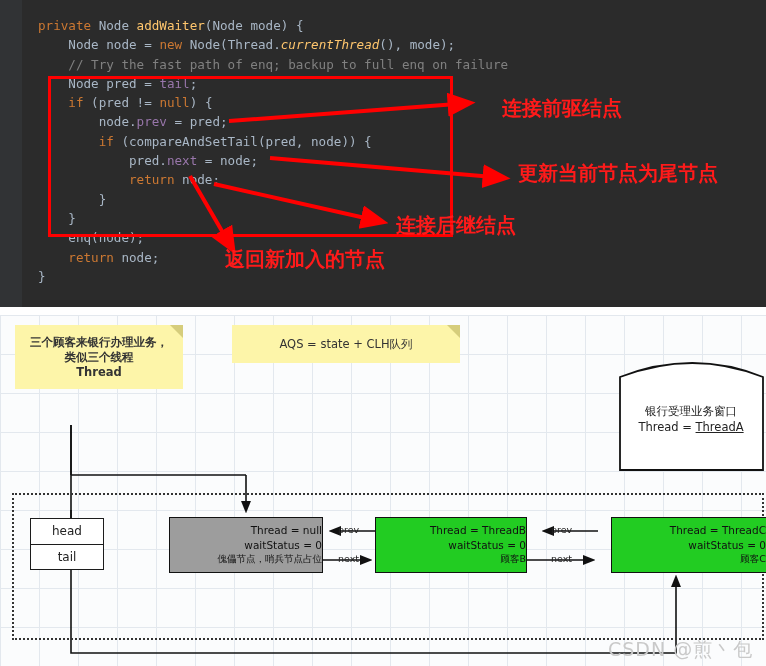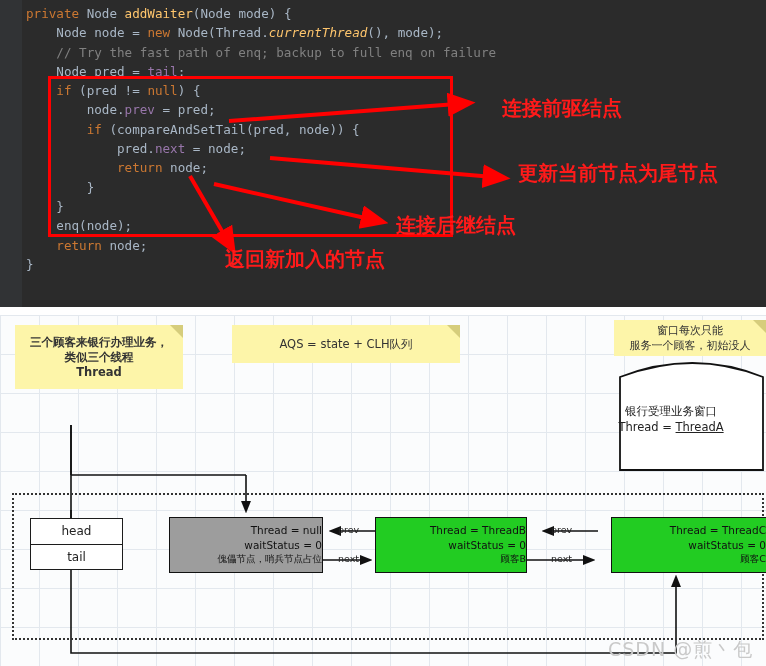--- a/index.html
+++ b/index.html
@@ -7,21 +7,21 @@
 
   
   #code-panel{
     position:absolute;left:0;top:0;width:766px;height:307px;
     background:#2b2b2b;overflow:hidden;
   }
   #code-panel .gutter{
     position:absolute;left:0;top:0;width:22px;height:307px;background:#313335;
   }
   pre.code{
-    position:absolute;left:26px;top:4px;margin:0;
+    position:absolute;left:26px;top:4px;margin:12px;
     font-family:"DejaVu Sans Mono","Liberation Mono",monospace;
     font-size:12.6px;line-height:19.3px;
     color:#a9b7c6;white-space:pre;
   }
   .kw{color:#cc7832;}
   .type{color:#a9b7c6;}
   .fn{color:#ffc66d;}      
   .field{color:#9876aa;}   
   .italic{font-style:italic;}
   .cmt{color:#808080;}
@@ -74,38 +74,38 @@
   
   #state-circle{
     position:absolute;left:527px;top:16px;width:62px;height:56px;border-radius:50%;
     background:#fb2c19;border:2px solid #111;color:#111;
     font-family:"DejaVu Sans","Liberation Sans",sans-serif;font-size:11px;
     display:flex;align-items:center;justify-content:center;
   }
 
   
   #bank-window{
-    position:absolute;left:598px;top:42px;width:146px;height:113px;
+    position:absolute;left:618px;top:42px;width:146px;height:113px;
   }
   #bank-window .label{
     position:absolute;left:0;top:46px;width:146px;text-align:center;
     font-family:"DejaVu Sans","Liberation Sans",sans-serif;font-size:11.5px;
     color:#222;line-height:16px;
   }
   .underline{text-decoration:underline;}
 
   
   #wait-zone{
     position:absolute;left:12px;top:178px;width:752px;height:147px;
     border:2px dotted #333;box-sizing:border-box;
   }
 
   
   #headtail{
-    position:absolute;left:30px;top:203px;width:93px;height:52px;
+    position:absolute;left:30px;top:203px;width:74px;height:52px;
     border:1.5px solid #1c1c1c;background:#ffffff;box-sizing:border-box;
   }
   #headtail div{
     height:25px;line-height:25px;text-align:center;font-size:12px;color:#222;
     font-family:"DejaVu Sans","Liberation Sans",sans-serif;
   }
   #headtail .row-head{border-bottom:1.5px solid #1c1c1c;}
 
   
   .node{
@@ -219,27 +219,20 @@
         <div>类似三个线程</div>
         <div>Thread</div>
       </div>
     </div>
 
     <div class="note" id="note-aqs">
       <span class="fold"></span>
       <div>AQS = state + CLH队列</div>
     </div>
 
-    <div class="note" id="note-window">
-      <span class="fold"></span>
-      <div>
-        <div>窗口每次只能</div>
-        <div>服务一个顾客，初始没人</div>
-      </div>
-    </div>
 
 
     <div id="bank-window">
       <div class="label">
         <div>银行受理业务窗口</div>
         <div><span>Thread = </span><span class="underline">ThreadA</span></div>
       </div>
     </div>
 
     <div id="wait-zone"></div>

